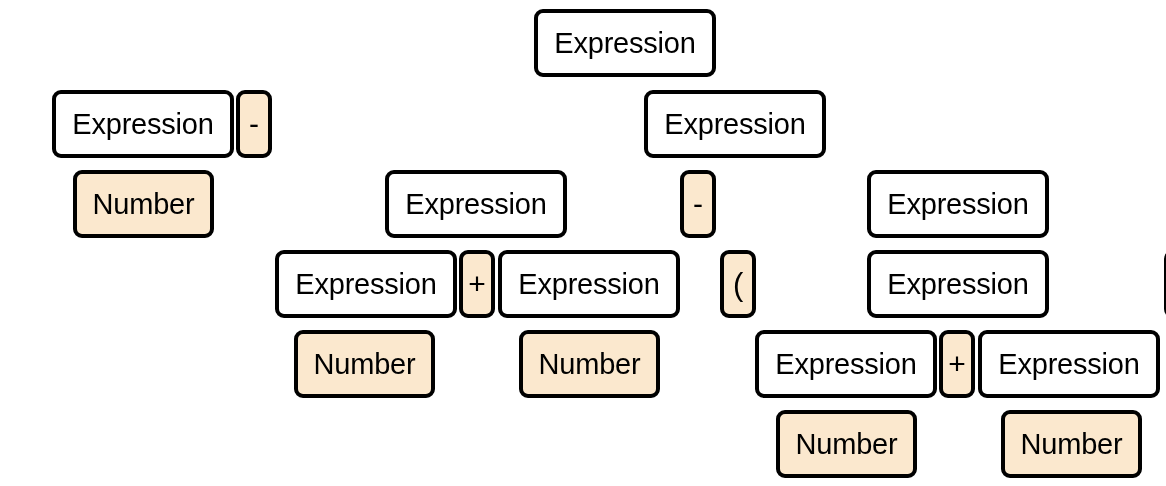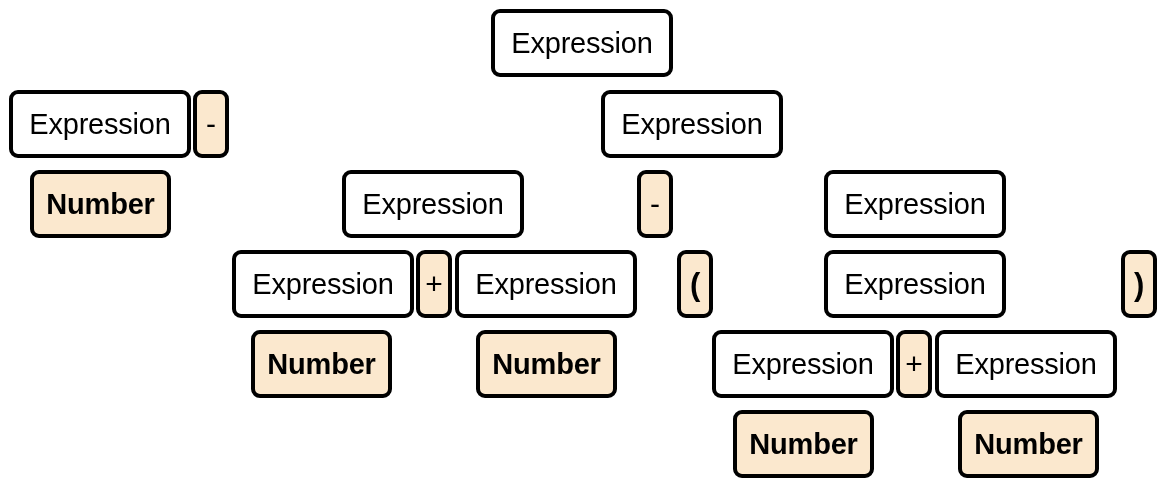--- a/index.html
+++ b/index.html
@@ -23,27 +23,27 @@
     display: flex;
     align-items: center;
     justify-content: center;
     background: #ffffff;
     color: #000000;
     font-size: 29px;
     line-height: 1;
     letter-spacing: -0.2px;
     white-space: nowrap;
     user-select: none;
+    margin-left: 43px;
   }
   .node.nonterminal {
     background: #ffffff;
   }
   .node.terminal {
     background: #fbe8ce;
-    font-weight: bold;
   }
   .node.op {
     font-size: 30px;
     font-weight: 500;
   }
   .node.paren {
     font-size: 31px;
   }
 </style>
 </head>

